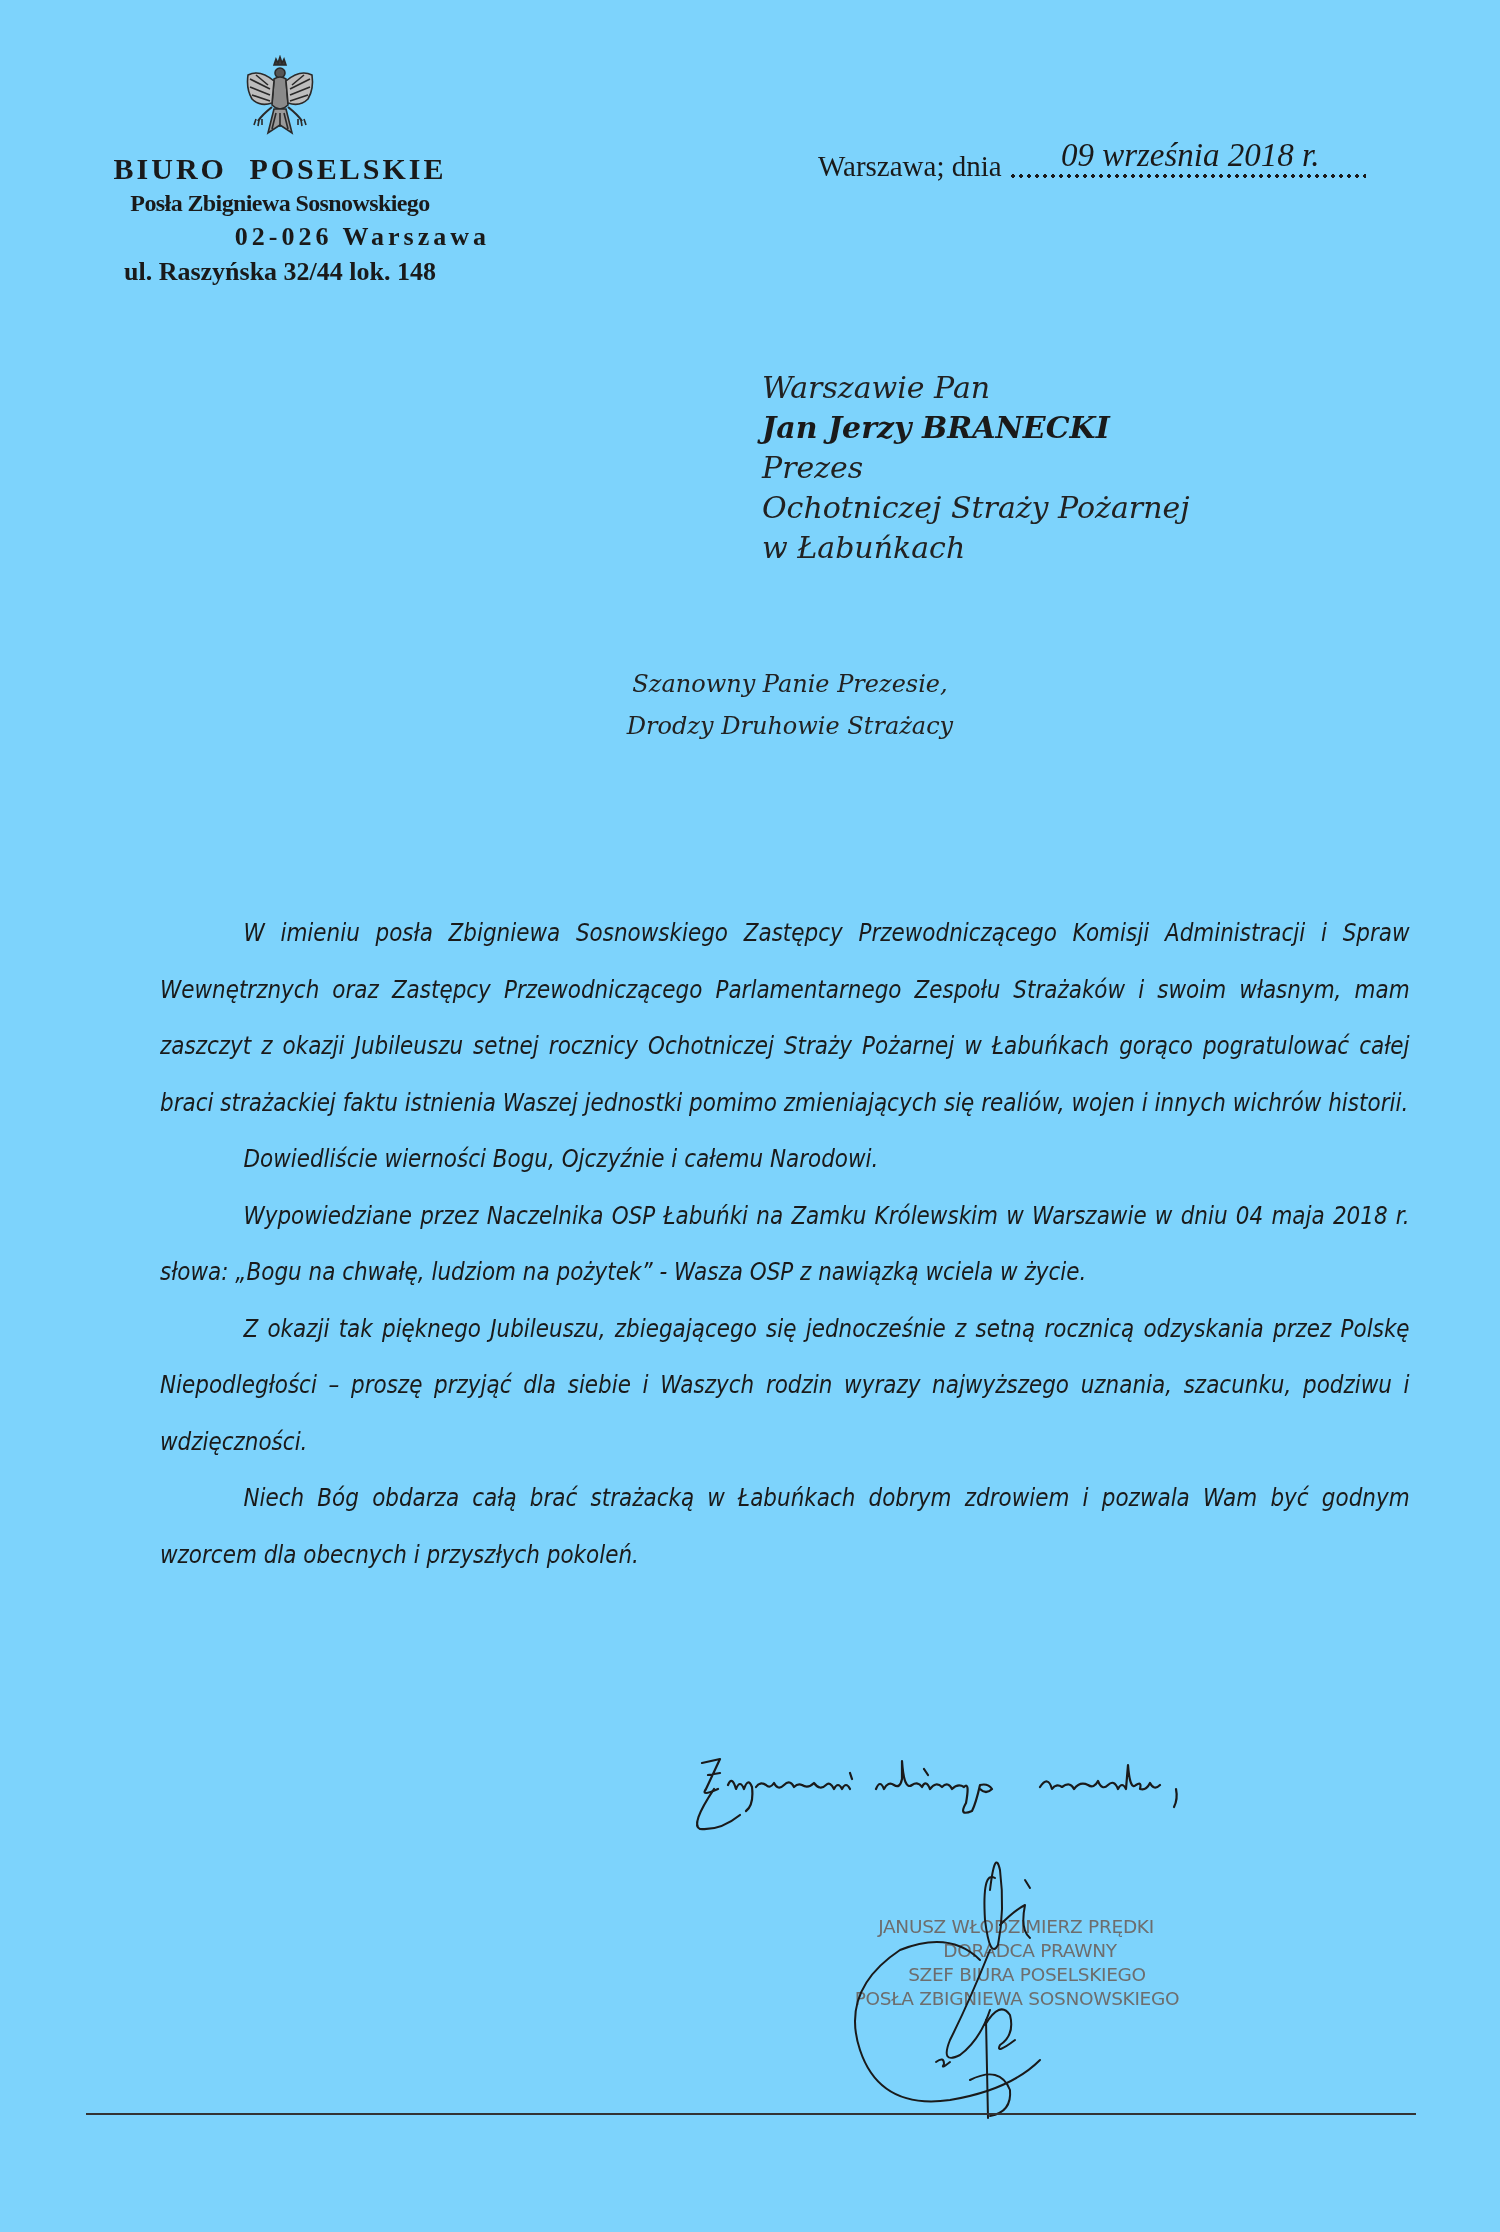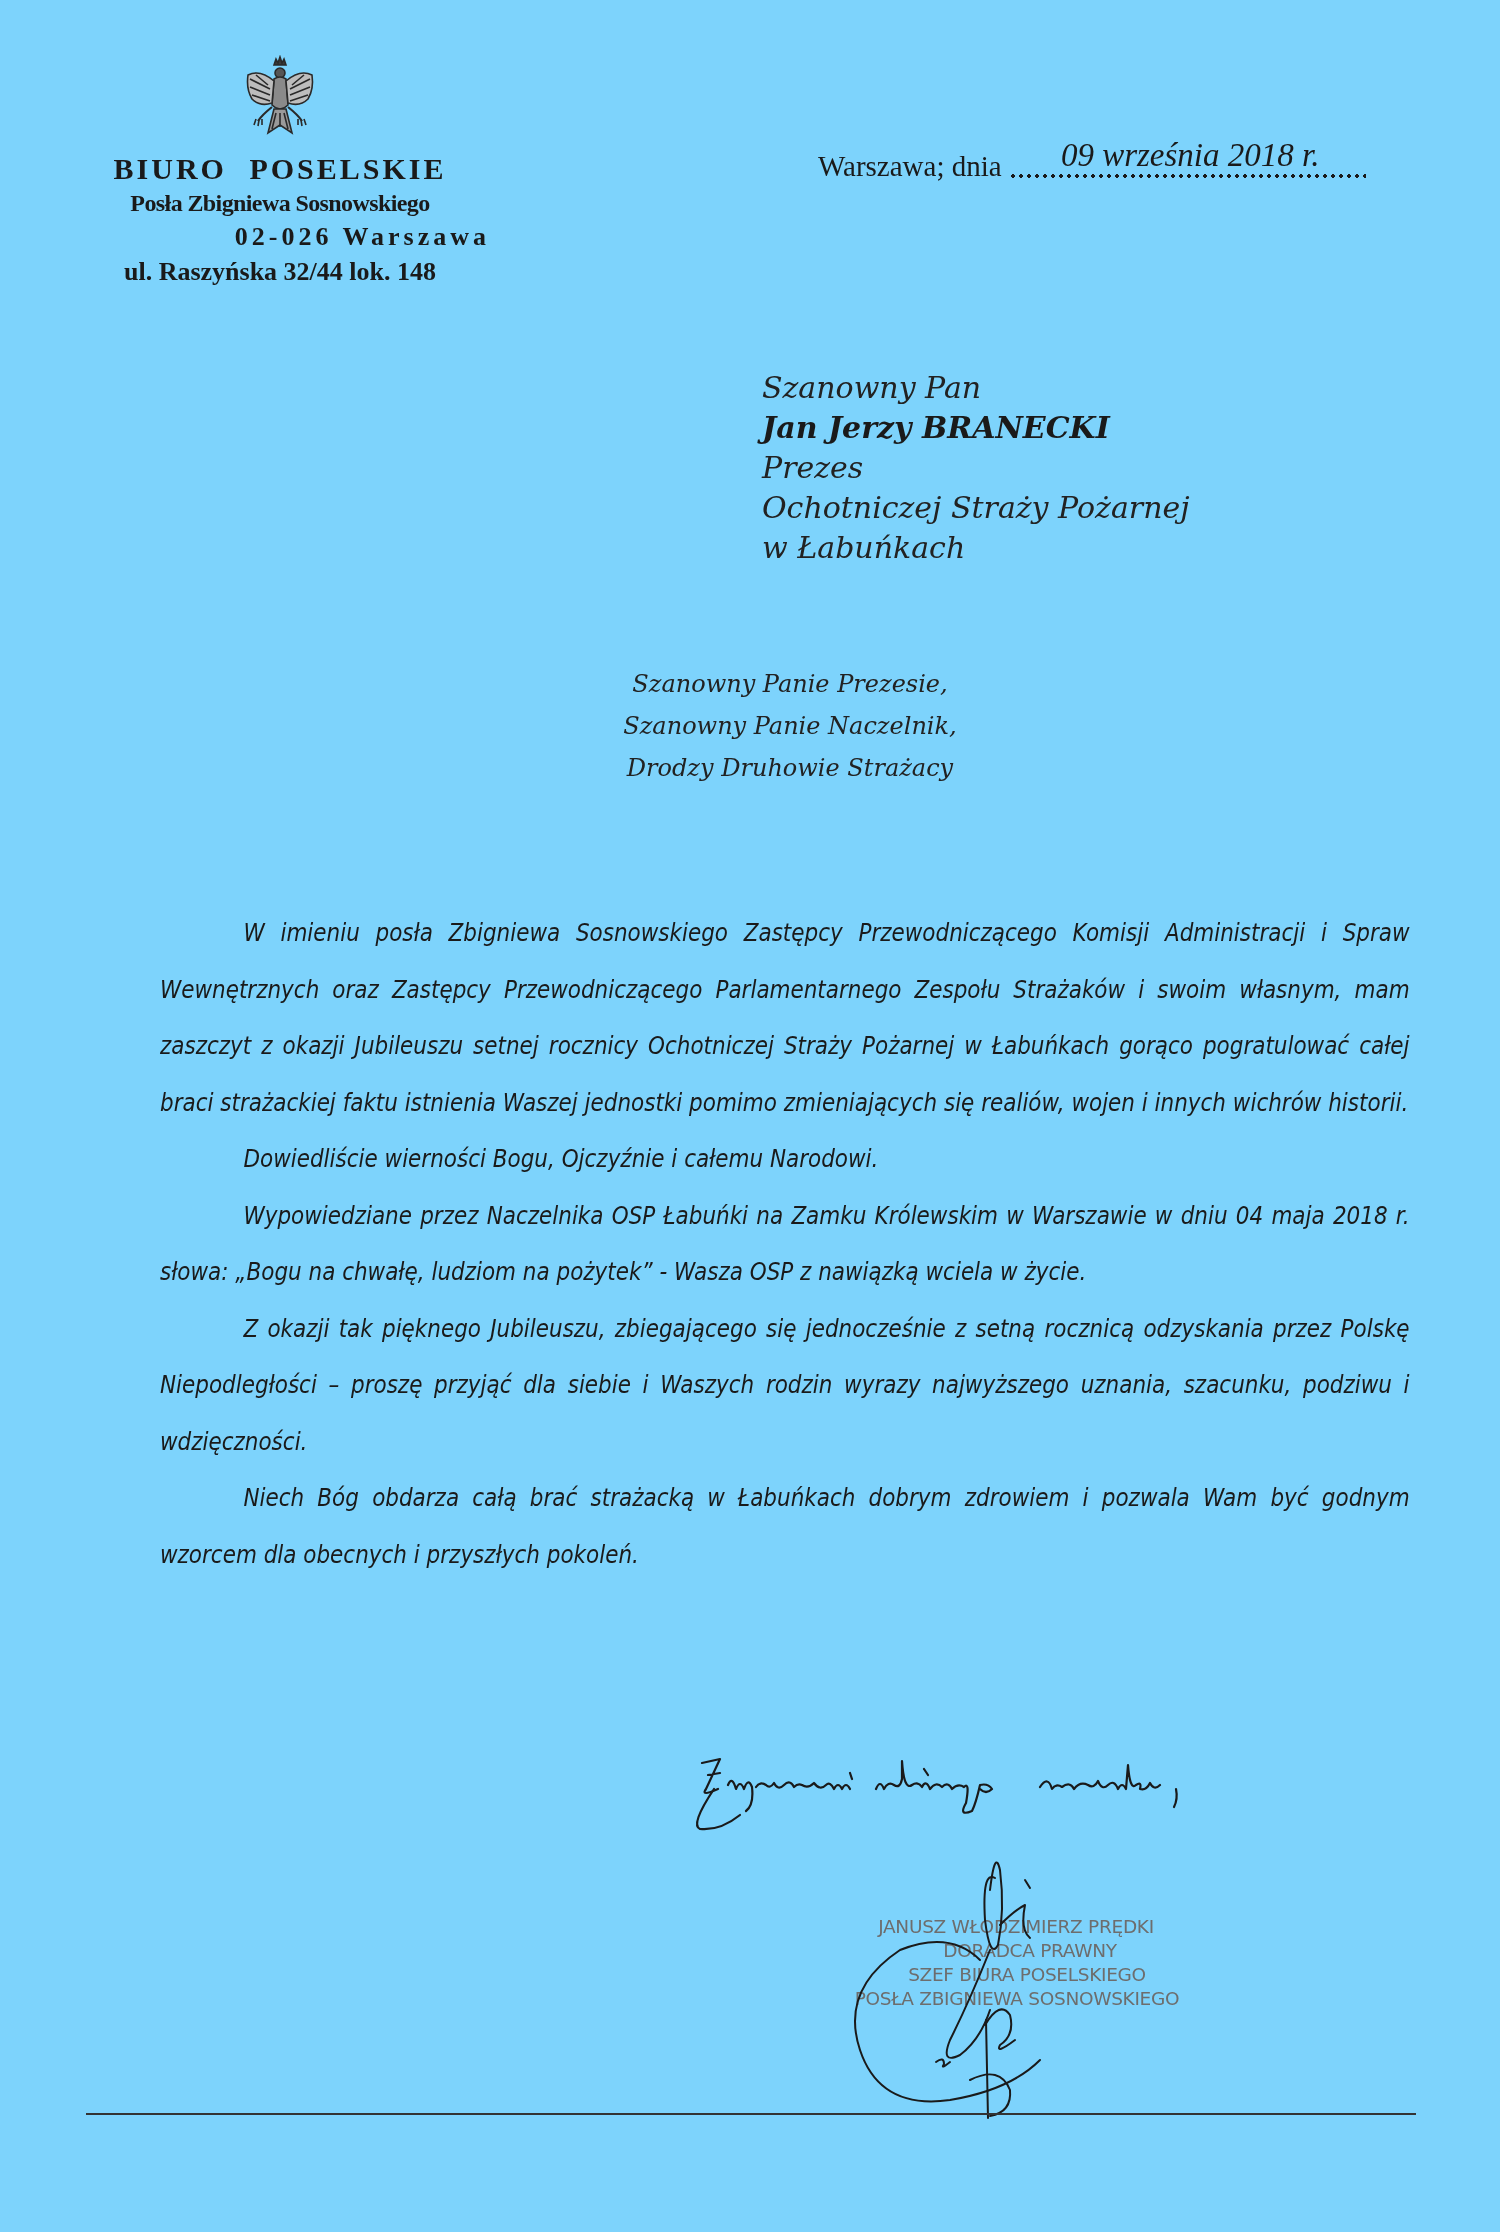--- a/index.html
+++ b/index.html
@@ -246,30 +246,29 @@
   </div>
 
   <div class="date-line">
     <span>Warszawa; dnia</span>
     <span class="date-dots">
       <span class="date-value">09 września 2018 r.</span>
     </span>
   </div>
 
   <div class="addressee">
-    <div>Szanowny Pan</div>
+    <div>Warszawie Pan</div>
     <div class="name">Jan Jerzy BRANECKI</div>
     <div>Prezes</div>
     <div>Ochotniczej Straży Pożarnej</div>
     <div>w Łabuńkach</div>
   </div>
 
   <div class="salutation">
     <div>Szanowny Panie Prezesie,</div>
-    <div>Szanowny Panie Naczelnik,</div>
     <div>Drodzy Druhowie Strażacy</div>
   </div>
 
   <div class="body-text">
     <p>W imieniu posła Zbigniewa Sosnowskiego Zastępcy Przewodniczącego Komisji Administracji i Spraw Wewnętrznych oraz Zastępcy Przewodniczącego Parlamentarnego Zespołu Strażaków i swoim własnym, mam zaszczyt z okazji Jubileuszu setnej rocznicy Ochotniczej Straży Pożarnej w Łabuńkach gorąco pogratulować całej braci strażackiej faktu istnienia Waszej jednostki pomimo zmieniających się realiów, wojen i innych wichrów historii.</p>
     <p>Dowiedliście wierności Bogu, Ojczyźnie i całemu Narodowi.</p>
     <p>Wypowiedziane przez Naczelnika OSP Łabuńki na Zamku Królewskim w Warszawie w dniu 04 maja 2018 r. słowa: „Bogu na chwałę, ludziom na pożytek” - Wasza OSP z nawiązką wciela w życie.</p>
     <p>Z okazji tak pięknego Jubileuszu, zbiegającego się jednocześnie z setną rocznicą odzyskania przez Polskę Niepodległości – proszę przyjąć dla siebie i Waszych rodzin wyrazy najwyższego uznania, szacunku, podziwu i wdzięczności.</p>
     <p>Niech Bóg obdarza całą brać strażacką w Łabuńkach dobrym zdrowiem i pozwala Wam być godnym wzorcem dla obecnych i przyszłych pokoleń.</p>
   </div>

